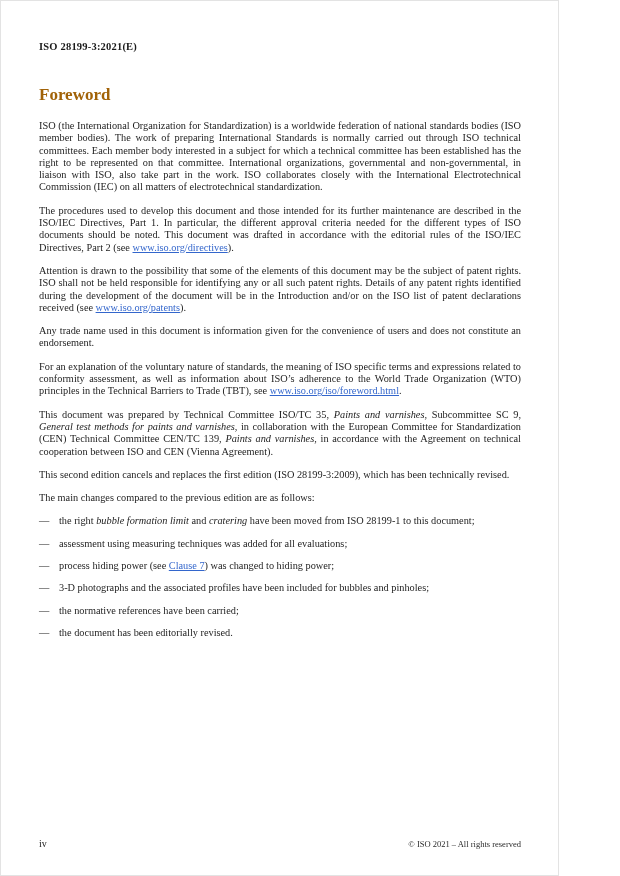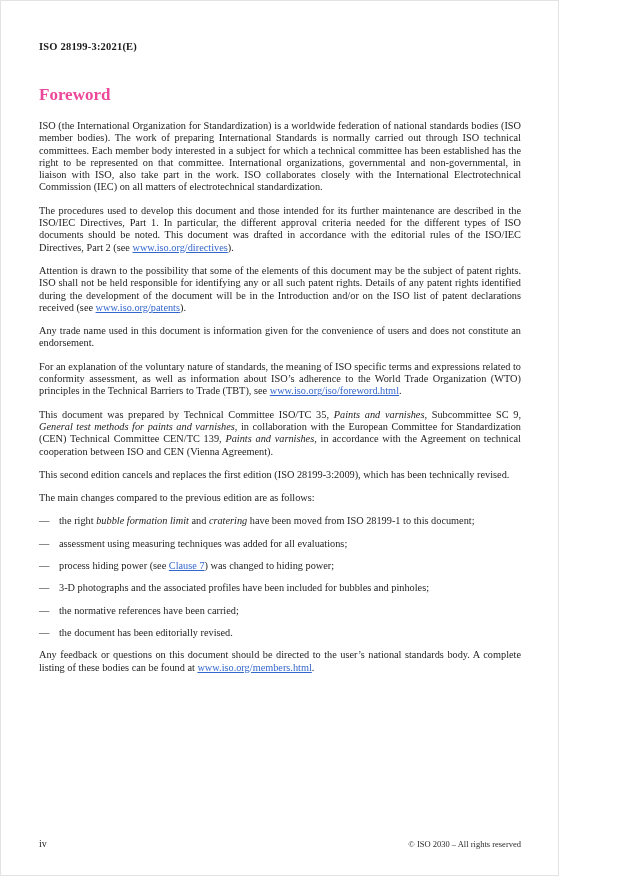--- a/index.html
+++ b/index.html
@@ -18,21 +18,21 @@
     font-size: 10.5px;
     font-weight: bold;
     letter-spacing: 0.2px;
     margin: 0 0 33px 0;
     color: #1a1a1a;
   }
   .doc-title {
     font-size: 17px;
     font-weight: bold;
     margin: 0 0 15px 0;
-    color: #ec4899;
+    color: #a16207;
   }
   .doc-body { display: block; }
   .para {
     font-size: 10.3px;
     line-height: 12.3px;
     text-align: justify;
     margin: 0 0 11px 0;
   }
   .bullet {
     display: flex;
@@ -89,19 +89,18 @@
         <span class="bullet-text"><span>3-D photographs and the associated profiles have been included for bubbles and pinholes;</span></span>
       </div>
       <div class="bullet">
         <span class="bullet-marker">—</span>
         <span class="bullet-text"><span>the normative references have been carried;</span></span>
       </div>
       <div class="bullet">
         <span class="bullet-marker">—</span>
         <span class="bullet-text"><span>the document has been editorially revised.</span></span>
       </div>
-      <p class="para"><span>Any feedback or questions on this document should be directed to the user’s national standards body. A complete listing of these bodies can be found at </span><a class="link" href="#" style="color: rgb(51, 102, 204);">www.iso.org/members.html</a><span>.</span></p>
     </main>
   <footer class="doc-footer">
     <span class="page-num">iv</span>
-    <span class="copyright">© ISO 2030 – All rights reserved</span>
+    <span class="copyright">© ISO 2021 – All rights reserved</span>
   </footer>
 </div>
 
 </body></html>

